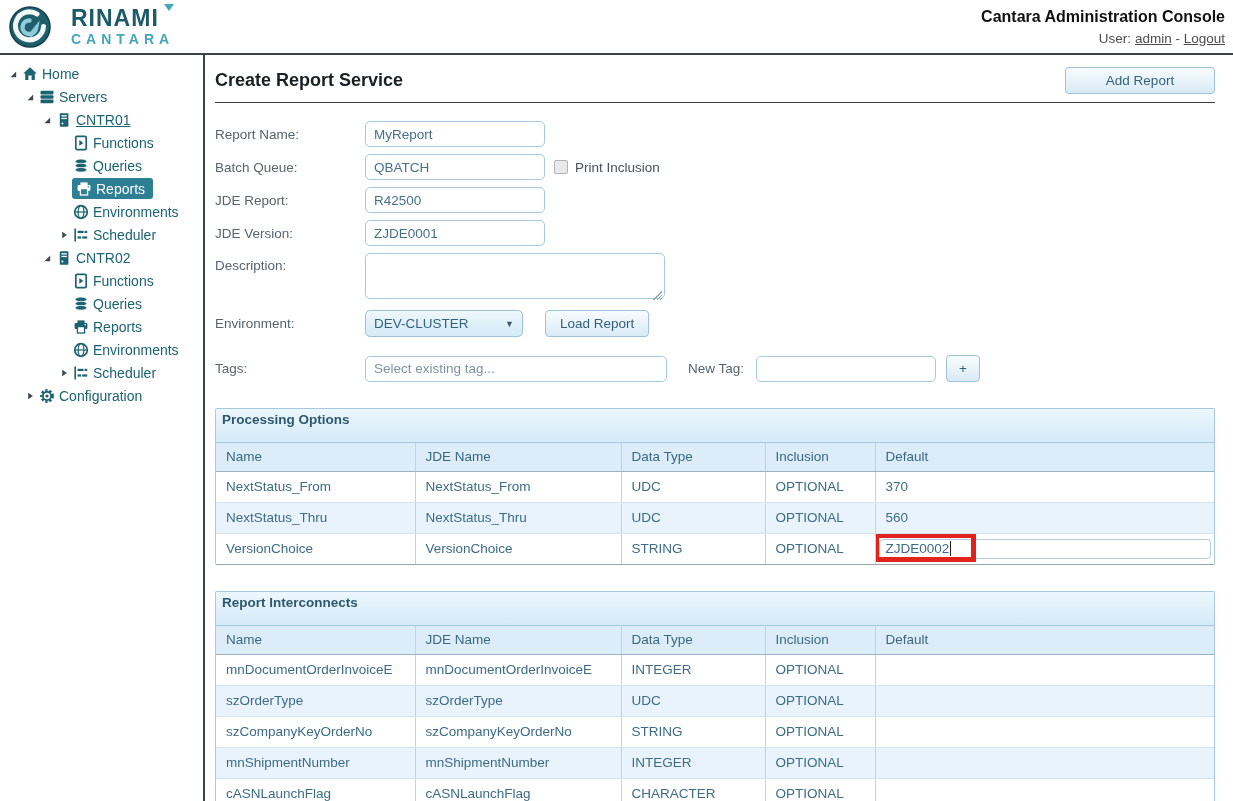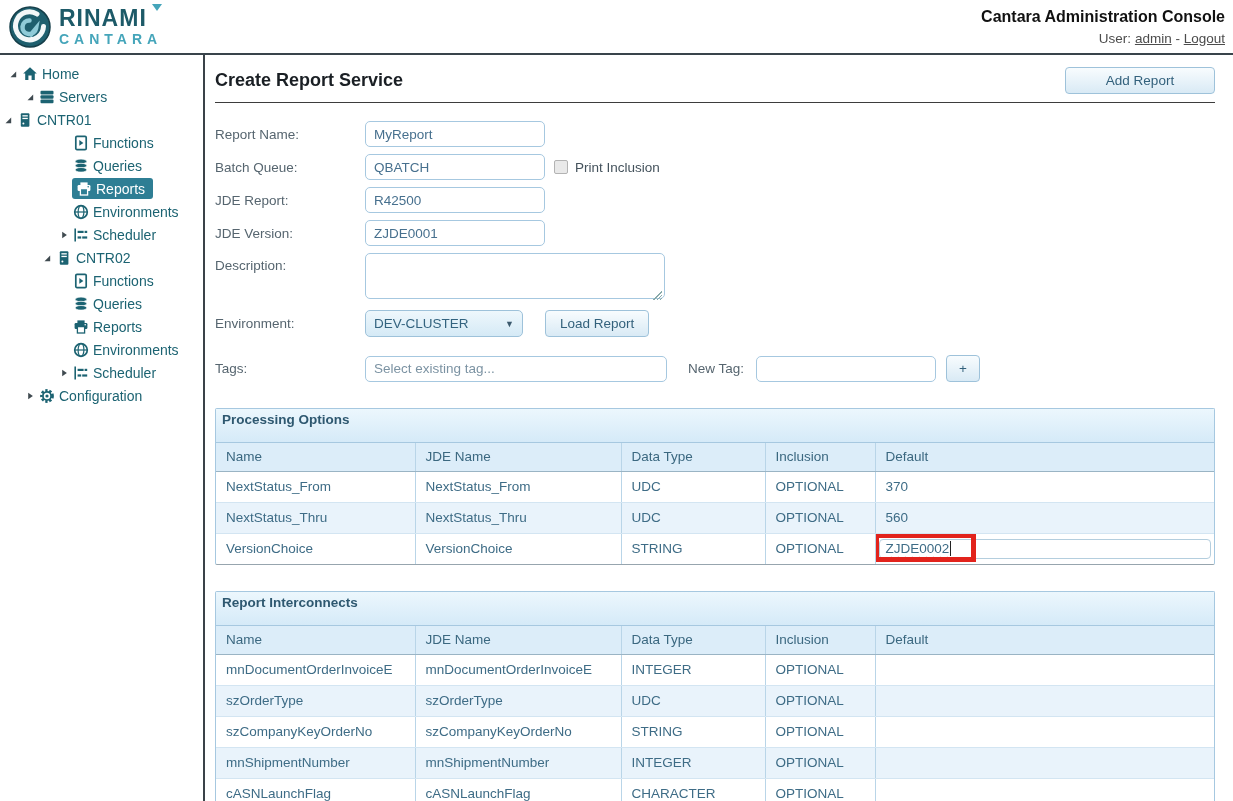--- a/index.html
+++ b/index.html
@@ -3,21 +3,21 @@
 <meta charset="utf-8">
 <style>
   * { box-sizing: border-box; margin: 0; padding: 0; }
   html,body { width:1233px; height:801px; background:#fff; overflow:hidden;
     font-family:"Liberation Sans", sans-serif; }
   .page { width:1233px; height:801px; display:flex; flex-direction:column; }
 
   
   header { height:55px; flex:0 0 55px; display:flex; justify-content:space-between;
     align-items:center; border-bottom:2px solid #39444b; padding:0 8px 0 8px; }
-  .logo { display:flex; align-items:center; gap:7px; }
+  .logo { display:flex; align-items:center; gap:19px; }
   .logo-text { display:flex; flex-direction:column; line-height:1; }
   .brand-top { position:relative; font-size:23px; font-weight:bold; color:#1d5a68;
     letter-spacing:1px; }
   .logo-accent { position:absolute; top:-3px; right:0px; width:0; height:0;
     border-left:5px solid transparent; border-right:5px solid transparent;
     border-top:7px solid #45a5ba; }
   .brand-bottom { font-size:14px; font-weight:bold; color:#45a5ba; letter-spacing:5px;
     margin-top:2px; }
   .header-right { text-align:right; }
   .app-title { font-size:16px; font-weight:bold; color:#111; }
@@ -169,21 +169,21 @@
             <span class="tree-icon">
               <svg viewBox="0 0 16 16">
                 <rect x="1.5" y="1.8" width="13" height="3.6" rx="1" fill="currentColor"></rect>
                 <rect x="1.5" y="6.2" width="13" height="3.6" rx="1" fill="currentColor"></rect>
                 <rect x="1.5" y="10.6" width="13" height="3.6" rx="1" fill="currentColor"></rect>
               </svg>
             </span>
             <span class="tree-label">Servers</span>
           </span>
         </div>
-        <div class="tree-row" style="">
+        <div class="tree-row" style="padding-left: 39px; text-decoration: underline;">
           <span class="arrow-slot">
             <svg width="10" height="10" viewBox="0 0 14 14">
               <path d="M11.5 3.5v8h-8z" fill="currentColor"></path>
             </svg>
           </span>
           <span style="display: flex; align-items: center;">
             <span class="tree-icon">
               <svg viewBox="0 0 16 16">
                 <rect x="3.8" y="1.2" width="8.6" height="13.6" rx="1" fill="currentColor"></rect>
                 <rect x="5.4" y="3.2" width="5.4" height="1.3" fill="var(--paper,#fff)"></rect>

